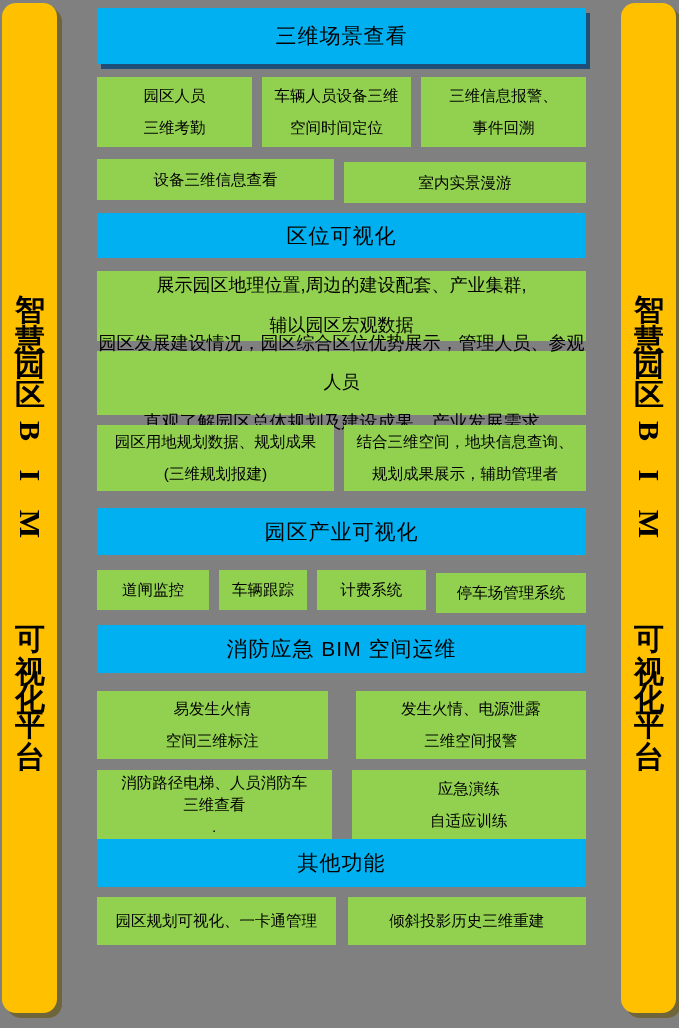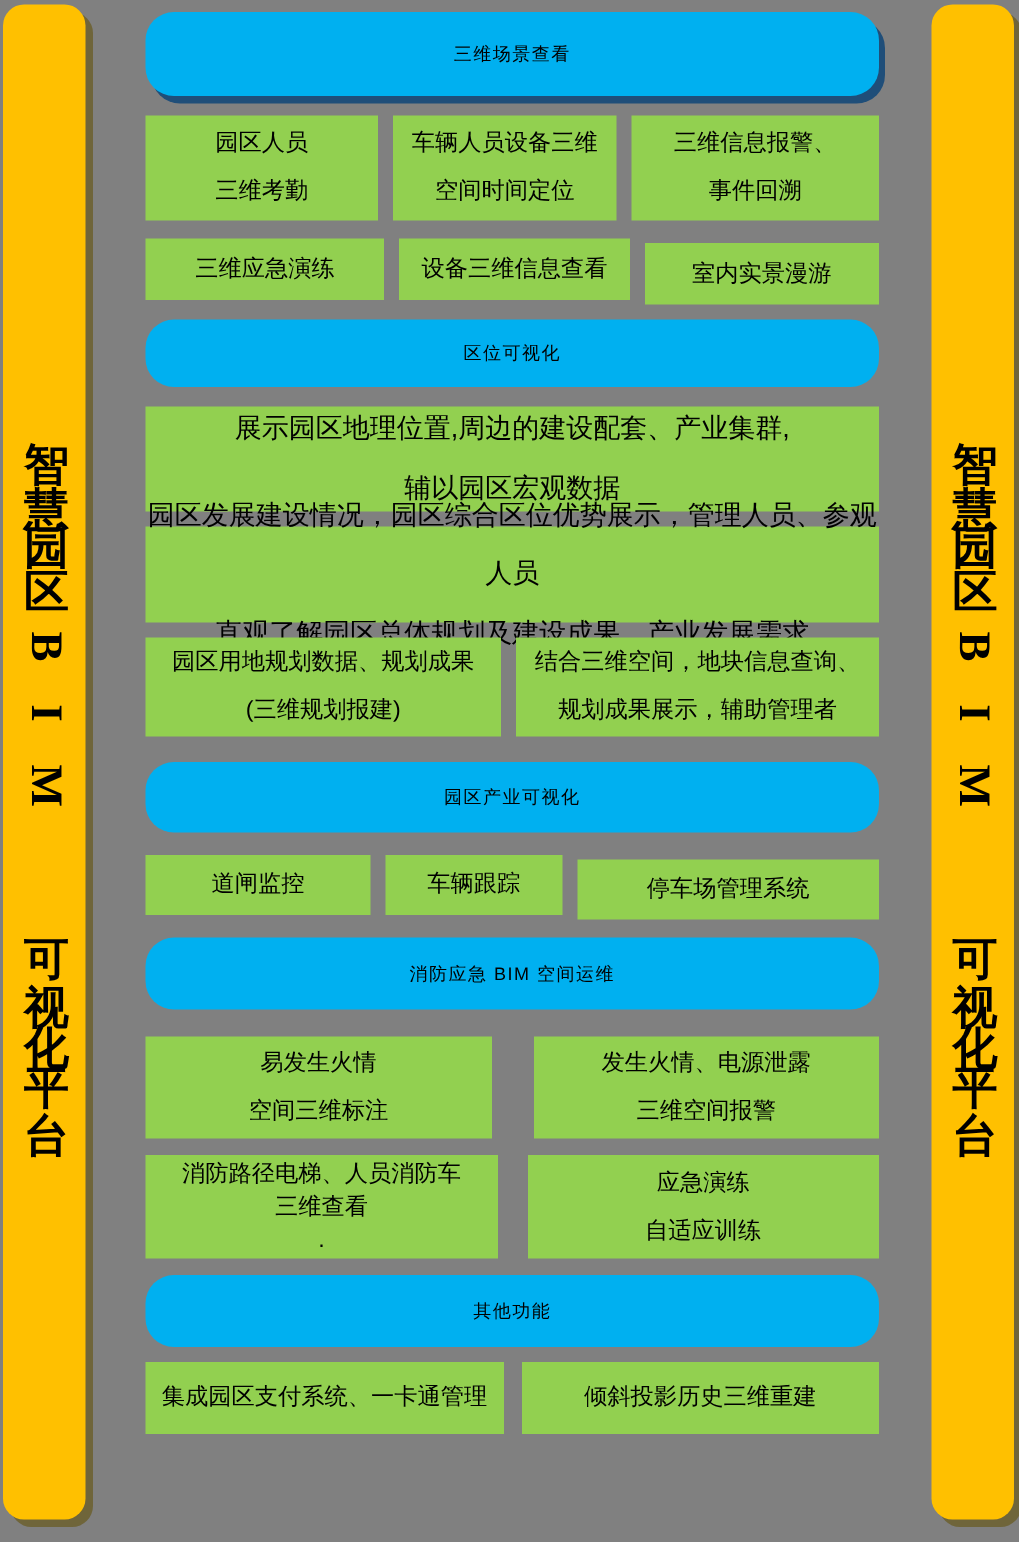--- a/index.html
+++ b/index.html
@@ -19,21 +19,21 @@
   .side-bar.left{left:2px;}
   .side-bar.right{right:3px;}
   .side-text{
     writing-mode:vertical-rl;text-orientation:mixed;white-space:nowrap;
     font-family:"Liberation Serif","DejaVu Serif",serif;font-weight:bold;
     font-size:30px;letter-spacing:0.95em;color:var(--text);
   }
   .content{position:absolute;left:97px;top:8px;width:489px;}
   .hdr{
     background:var(--blue);display:flex;align-items:center;justify-content:center;
-    font-size:12px;letter-spacing:1px;border-radius:19px;
+    font-size:21px;letter-spacing:1px;
   }
   .hdr.shadowed{box-shadow:4px 5px 0 var(--header-shadow);}
   .row{display:flex;gap:10px;border-radius:16px;}
   .box{
     background:var(--green);display:flex;align-items:center;justify-content:center;
     text-align:center;white-space:pre-line;font-size:15.5px;line-height:2.05;
   }
   .box.wide{font-size:18px;line-height:2.2;}
   .box.tight{line-height:1.42;}
   .box.drop{transform:translateY(3px);}
@@ -54,21 +54,20 @@
   <div class="hdr shadowed" style="height:56px;margin-bottom:13px">三维场景查看</div>
   <div class="row" style="height:70px;margin-bottom:12px">
     <div class="box" style="flex:154">园区人员
 三维考勤</div>
     <div class="box" style="flex:148">车辆人员设备三维
 空间时间定位</div>
     <div class="box" style="flex:164">三维信息报警、
 事件回溯</div>
   </div>
   <div class="row" style="height:41px;margin-bottom:13px">
-    <div class="box" style="flex:154">三维应急演练</div>
     <div class="box" style="flex:148">设备三维信息查看</div>
     <div class="box drop" style="flex:151">室内实景漫游</div>
   </div>
 
   <div class="hdr" style="height:45px;margin-bottom:13px">区位可视化</div>
   <div class="row" style="height:70px;margin-bottom:10px">
     <div class="box wide" style="flex:1">展示园区地理位置,周边的建设配套、产业集群,
 辅以园区宏观数据</div>
   </div>
   <div class="row" style="height:64px;margin-bottom:10px">
@@ -80,37 +79,38 @@
     <div class="box" style="flex:235">园区用地规划数据、规划成果
 (三维规划报建)</div>
     <div class="box" style="flex:240">结合三维空间，地块信息查询、
 规划成果展示，辅助管理者</div>
   </div>
 
   <div class="hdr" style="height:47px;margin-bottom:15px">园区产业可视化</div>
   <div class="row" style="height:40px;margin-bottom:15px;">
     <div class="box" style="flex:108">道闸监控</div>
     <div class="box" style="flex:85">车辆跟踪</div>
+    <div class="box" style="flex:105">计费系统</div>
     <div class="box drop" style="flex:145">停车场管理系统</div>
   </div>
 
   <div class="hdr" style="height:48px;margin-bottom:18px">消防应急 BIM 空间运维</div>
   <div class="row" style="height:68px;margin-bottom:11px;gap:28px">
     <div class="box" style="flex:1">易发生火情
 空间三维标注</div>
     <div class="box" style="flex:1">发生火情、电源泄露
 三维空间报警</div>
   </div>
-  <div class="row" style="height:69px;margin-bottom:11px;gap:20px">
+  <div class="row" style="height:69px;gap:20px">
     <div class="box tight" style="flex:1">消防路径电梯、人员消防车
 三维查看
 .</div>
     <div class="box" style="flex:1">应急演练
 自适应训练</div>
   </div>
 
   <div class="hdr" style="height:48px;margin-bottom:10px">其他功能</div>
   <div class="row" style="height:48px;gap:12px">
-    <div class="box" style="flex:1">集成园区支付系统、一卡通管理</div>
+    <div class="box" style="flex:1">园区规划可视化、一卡通管理</div>
     <div class="box" style="flex:1">倾斜投影历史三维重建</div>
   </div>
 
 </main>
 
 </body></html>

